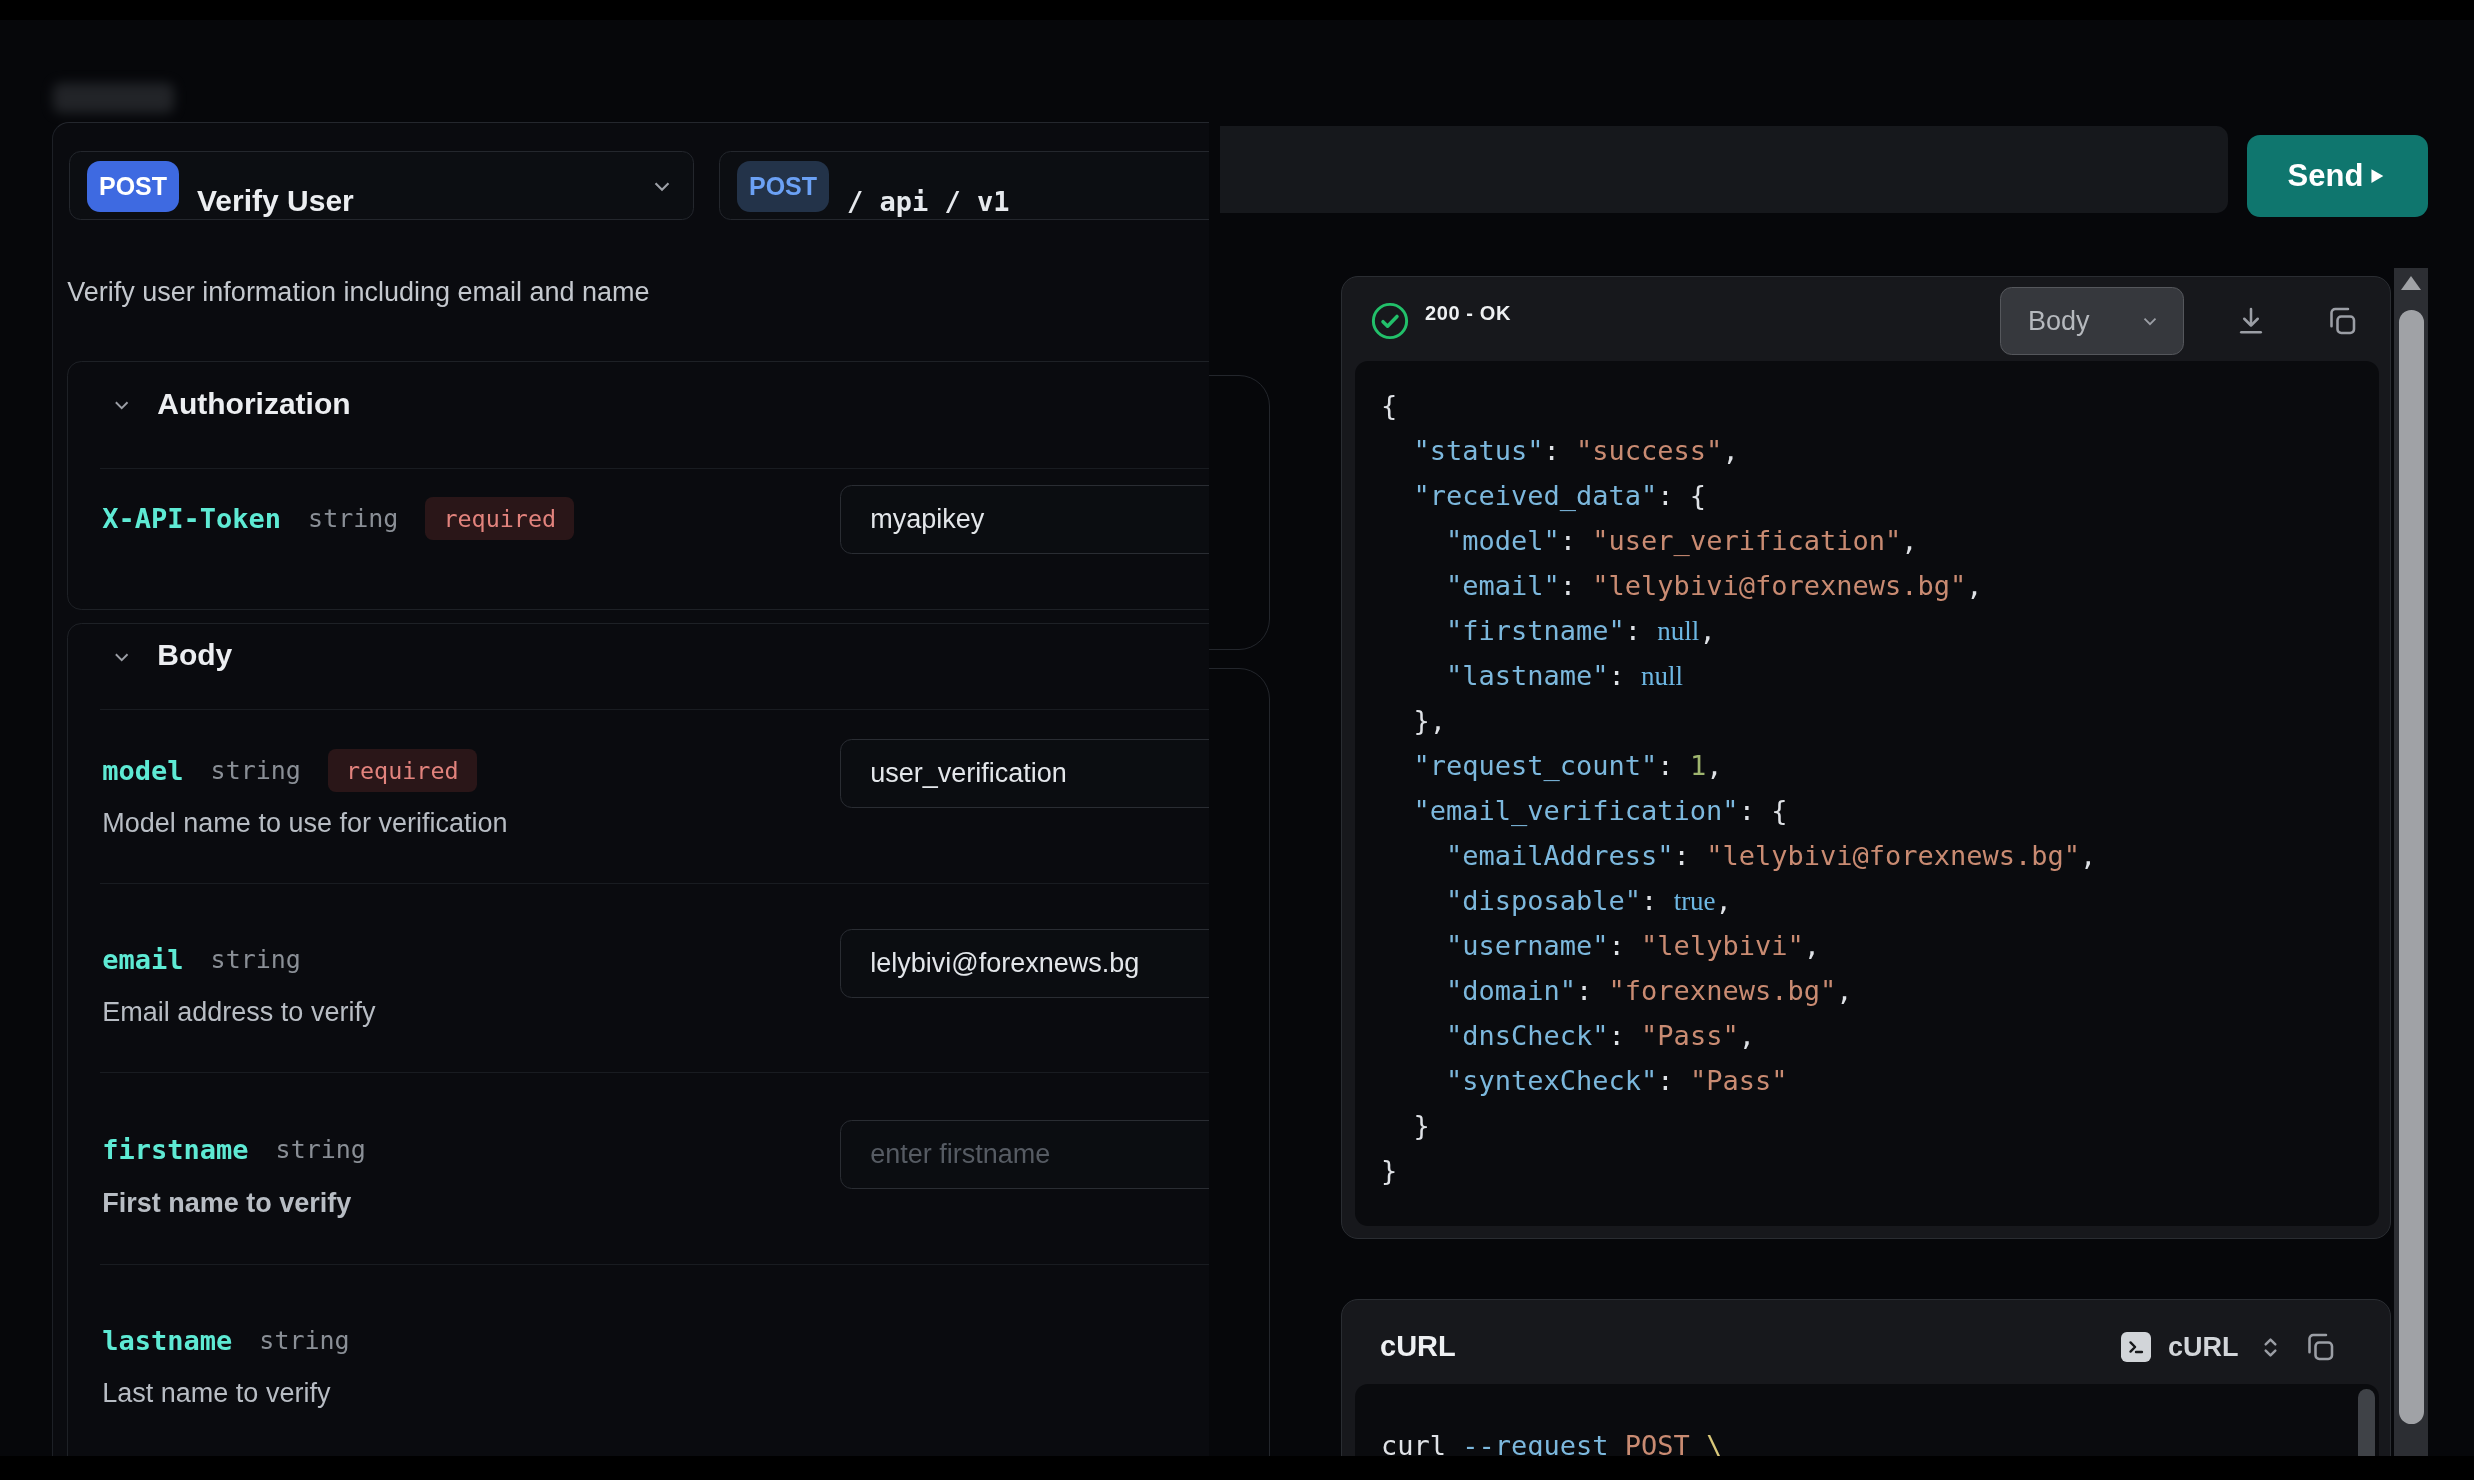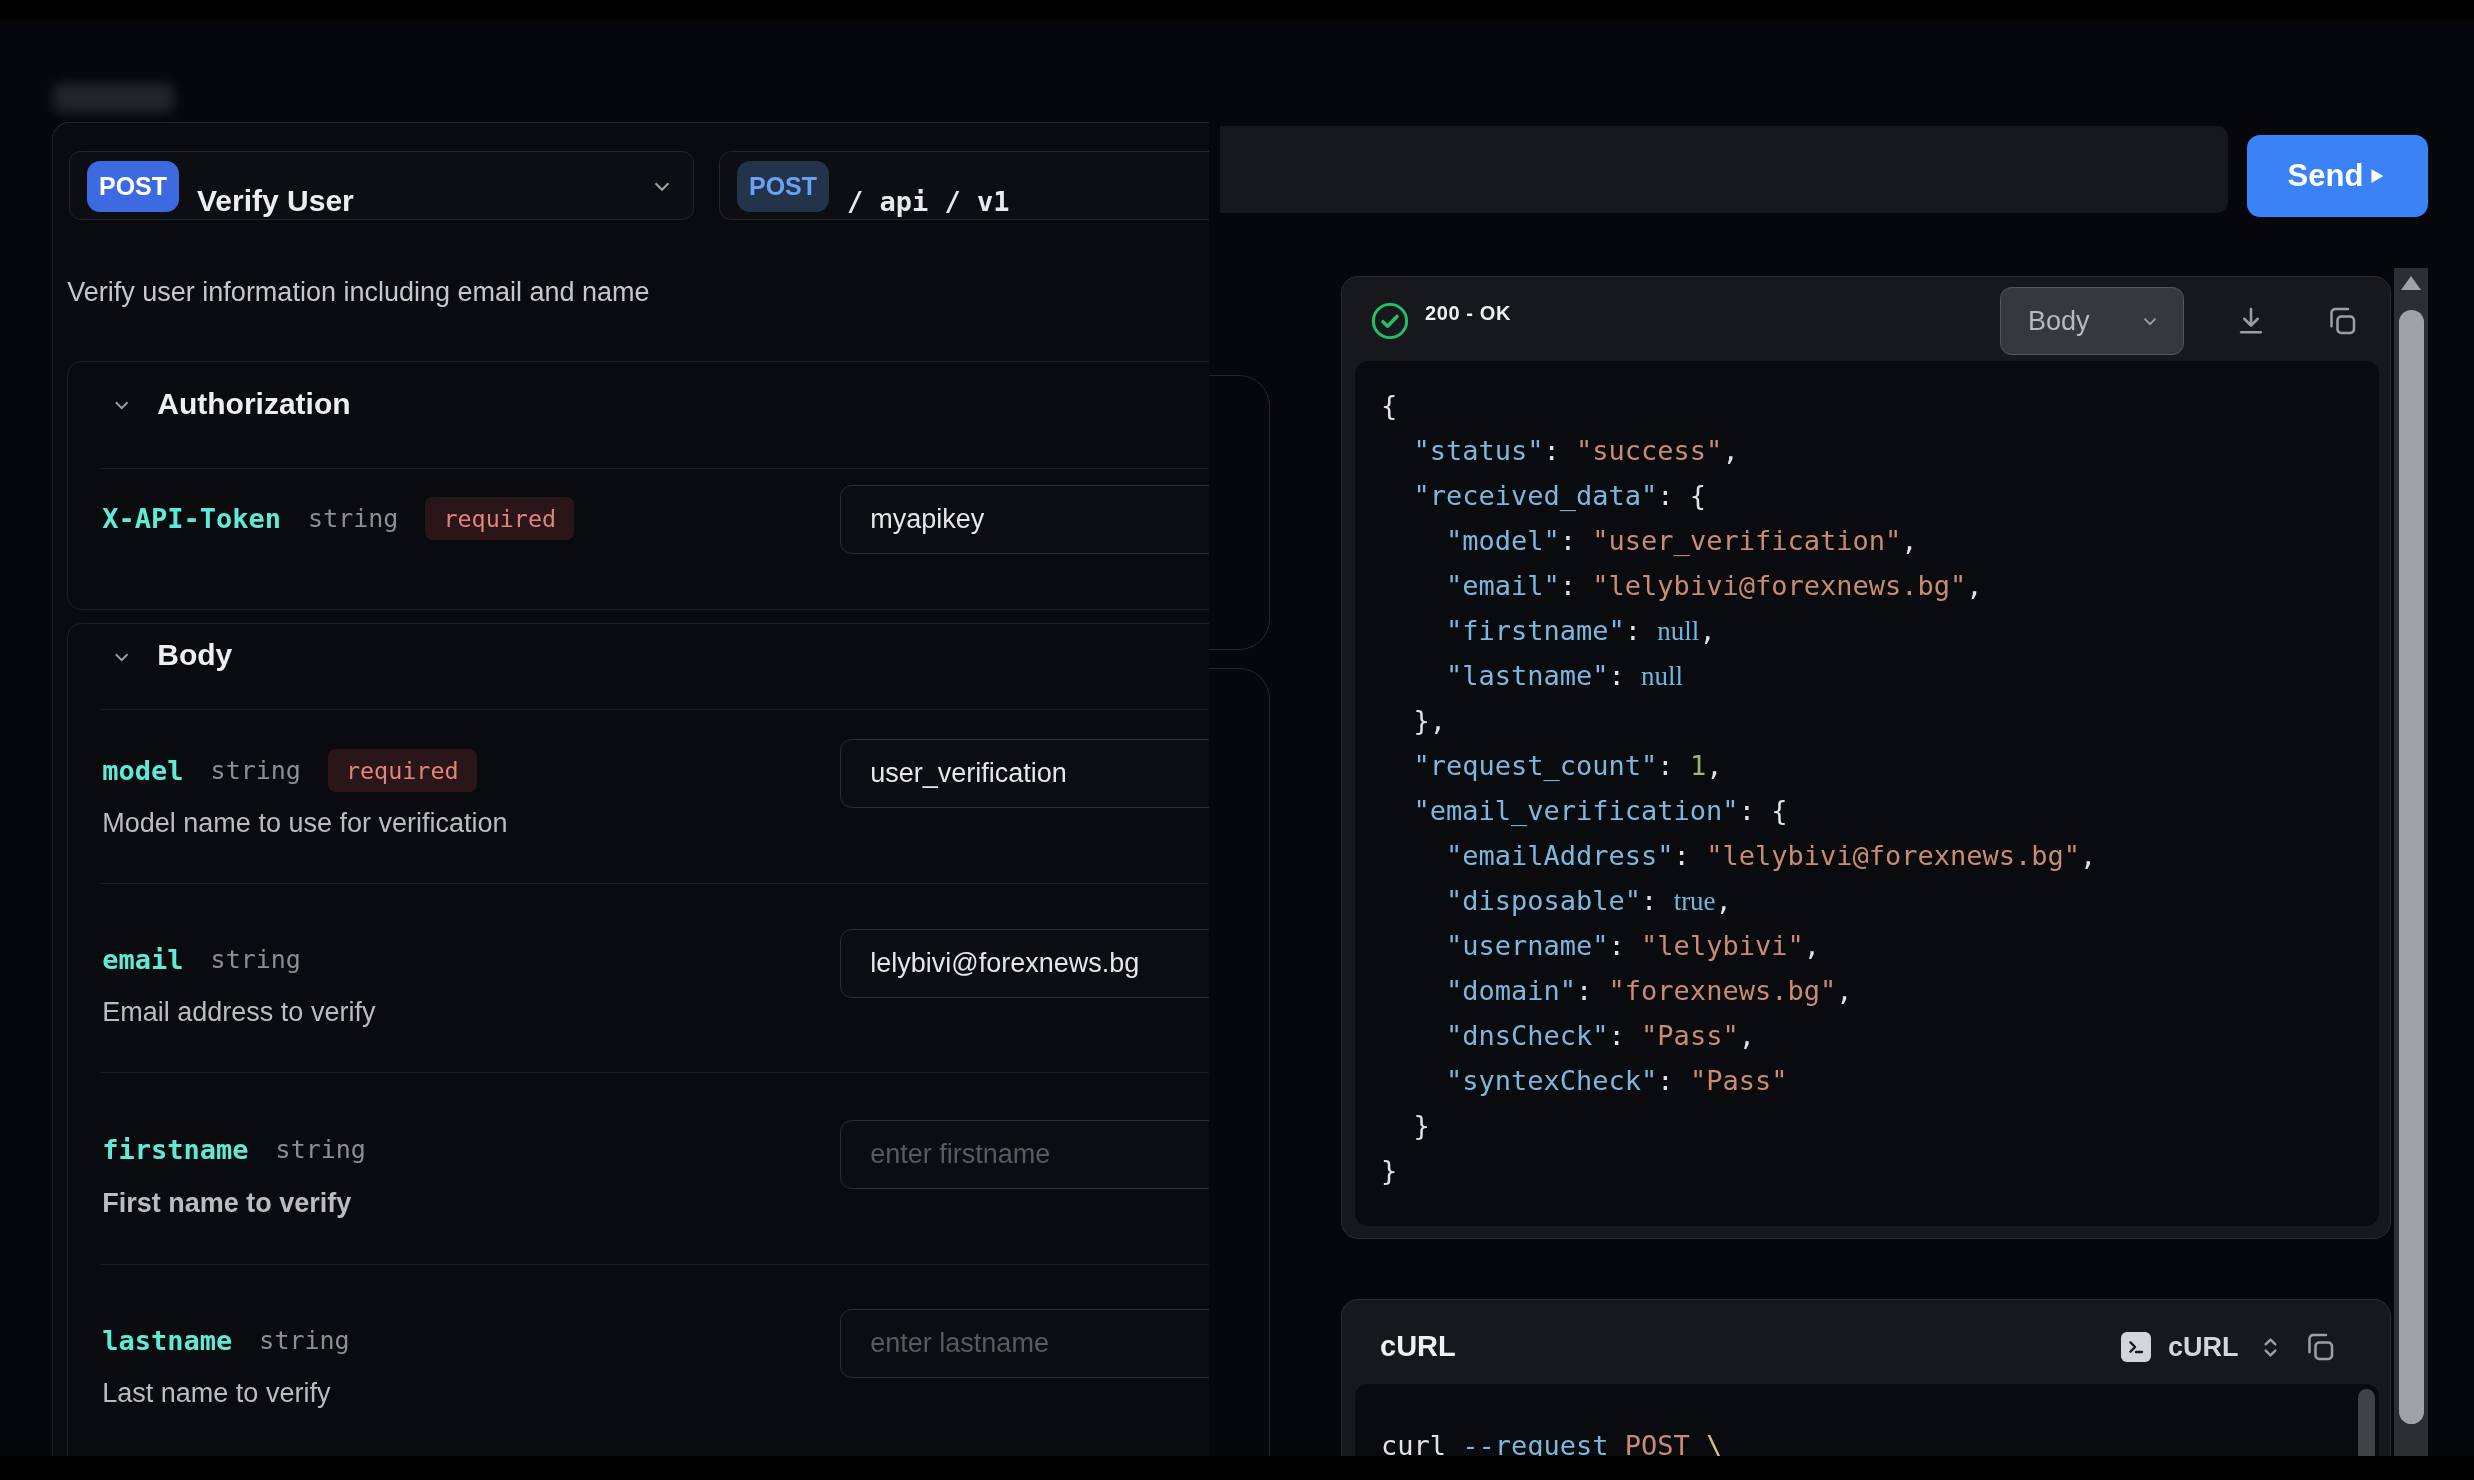--- a/index.html
+++ b/index.html
@@ -21,21 +21,21 @@
   
   .ghost { position:absolute; border:1.3px solid #23262c; background:transparent; z-index:1; }
   #ghost-a { left:922px; top:375px; width:348px; height:275px; border-radius:31px; }
   #ghost-b { left:922px; top:668px; width:348px; height:909px; border-radius:31px; }
 
   
   .url-bar { position:absolute; left:1220px; top:126px; width:1008px; height:87px;
     background:#16181c; border:none; border-radius:0 11.7px 11.7px 0; outline:none;
     color:#e7e9ec; font-size:27px; padding:0 26px; z-index:5; }
   .send-btn { position:absolute; left:2247px; top:135px; width:181px; height:82px;
-    background:#3b82f6; border-radius:13px; display:flex; align-items:center; justify-content:center;
+    background:#0f766e; border-radius:13px; display:flex; align-items:center; justify-content:center;
     gap:2px; cursor:pointer; z-index:5; }
   .send-btn span { color:#fff; font-size:31px; font-weight:bold; }
 
   
   .card { position:absolute; left:1341px; width:1050px; background:#17181c;
     border:1.3px solid #2a2d32; border-radius:17px; z-index:5; }
   #response-card { top:276px; height:963px; }
   #curl-card { top:1299px; height:273px; }
   .code-panel { position:absolute; left:13px; width:1024px; background:#0a0b0e; border-radius:13px; overflow:hidden; }
   #response-code-panel { top:84px; height:865px; }
@@ -282,19 +282,18 @@
       <span class="field-type">string</span>
     </div>
     <input class="field-input" style="top: 496px;" placeholder="enter firstname">
     <div class="field-desc" style="top:564px;font-weight:bold;">First name to verify</div>
     <div class="divider" style="top:640px;"></div>
 
     <div class="field-row" style="top:684px;">
       <span class="field-name">lastname</span>
       <span class="field-type">string</span>
     </div>
-    <input class="field-input" style="top: 685px;" placeholder="enter lastname">
     <div class="field-desc" style="top:754px;">Last name to verify</div>
   </div>
 </div>
 
 <div id="bottom-strip" class="strip"></div>
 
 
 </body></html>

